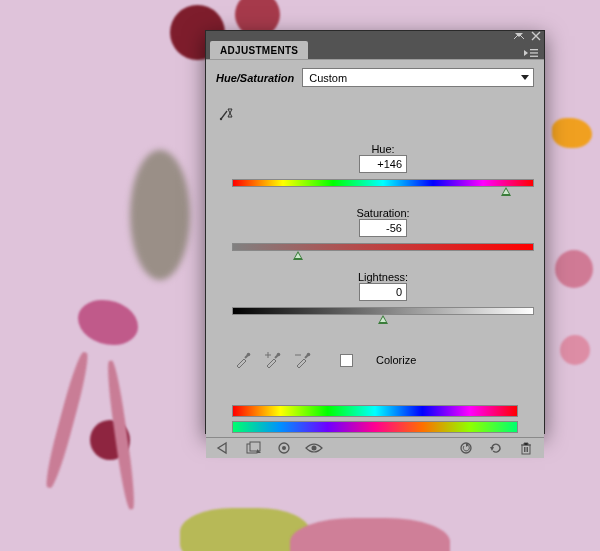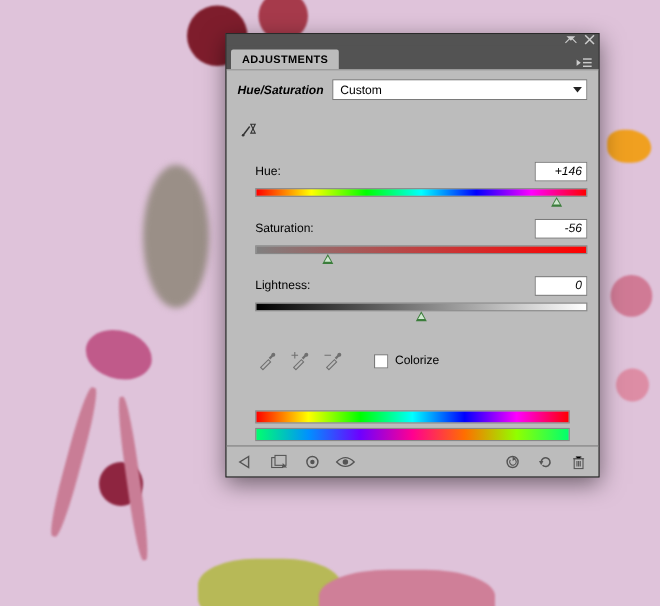--- a/index.html
+++ b/index.html
@@ -60,25 +60,25 @@
     background: #fff;
     border: 1px solid #7a7a7a;
     height: 19px;
     display: flex; align-items: center; justify-content: space-between;
     padding: 0 4px 0 6px;
     font-size: 11px;
   }
   .dropdown .chev { width: 0; height: 0; border-left: 4px solid transparent; border-right: 4px solid transparent; border-top: 5px solid #222; }
   .channel-row { margin-top: 12px; margin-bottom: 18px; }
   .slider-block { margin-bottom: 12px; }
-  .slider-head { display: flex; justify-content: space-between; align-items: center; margin-bottom: 4px; padding-left: 16px; }
+  .slider-head { display: flex; justify-content: space-between; align-items: center; margin-bottom: 4px; padding-left: 16px; flex-direction: column; }
   .numbox {
     width: 48px; height: 18px;
     background: #fff; border: 1px solid #7a7a7a;
-    text-align: right; padding: 1px 4px; font-size: 11px; font-style: italic;
+    text-align: right; padding: 1px 4px; font-size: 11px;
   }
   .track { position: relative; height: 12px; margin: 2px 0 6px 16px; }
   .track .bar { position:absolute; left:0; right:0; top:2px; height:8px; }
   .hue-bar { background: linear-gradient(to right, #ff0000, #ffff00, #00ff00, #00ffff, #0000ff, #ff00ff, #ff0000); border:1px solid #888; }
   .sat-bar { background: linear-gradient(to right, #808080, #ff0000); border:1px solid #888; }
   .lig-bar { background: linear-gradient(to right, #000000, #808080, #ffffff); border:1px solid #888; }
   .thumb {
     position: absolute; top: -1px;
     width: 0; height: 0;
     border-left: 5px solid transparent;
@@ -90,21 +90,21 @@
     content:""; position:absolute; left:-3px; top:2px;
     width:0;height:0;
     border-left:3px solid transparent;border-right:3px solid transparent;border-bottom:5px solid #cfe8cf;
   }
   .eyedrop-row { margin-top: 14px; display:flex; align-items:center; gap: 8px; padding-left:16px; }
   .eyedrop {
     width: 22px; height: 22px;
     display:flex; align-items:center; justify-content:center;
     opacity: 0.55;
   }
-  .checkbox-wrap { display:flex; align-items:center; gap:6px; margin-left: 18px; }
+  .checkbox-wrap { display:flex; align-items:center; gap:23px; margin-left: 18px; }
   .checkbox {
     width: 13px; height: 13px; background:#fff; border:1px solid #7a7a7a;
   }
   .gradient-block { margin: 34px 16px 0 16px; }
   .gradient-block .bar { height: 12px; margin-bottom: 4px; border:1px solid #888; }
   .shift-bar { background: linear-gradient(to right,
       hsl(146,100%,50%), hsl(206,100%,50%), hsl(266,100%,50%), hsl(326,100%,50%),
       hsl(386,100%,50%), hsl(446,100%,50%), hsl(506,100%,50%)); }
   .footer {
     height: 28px;

